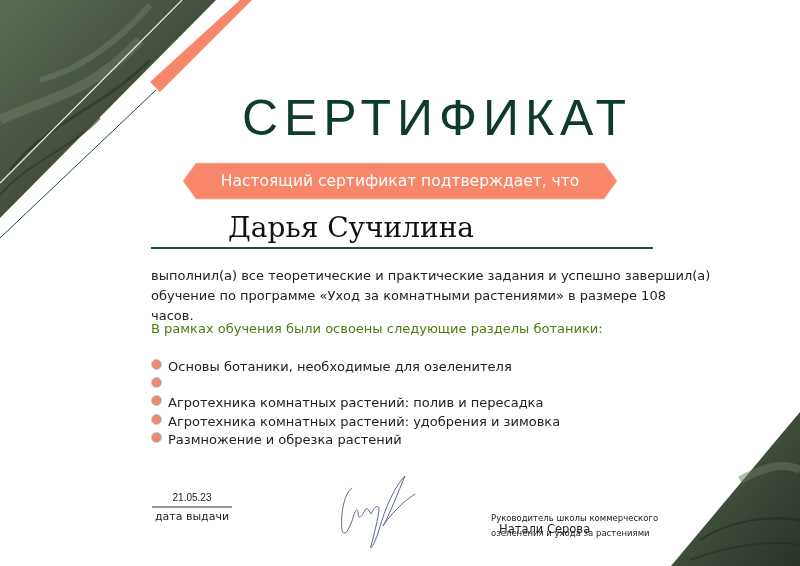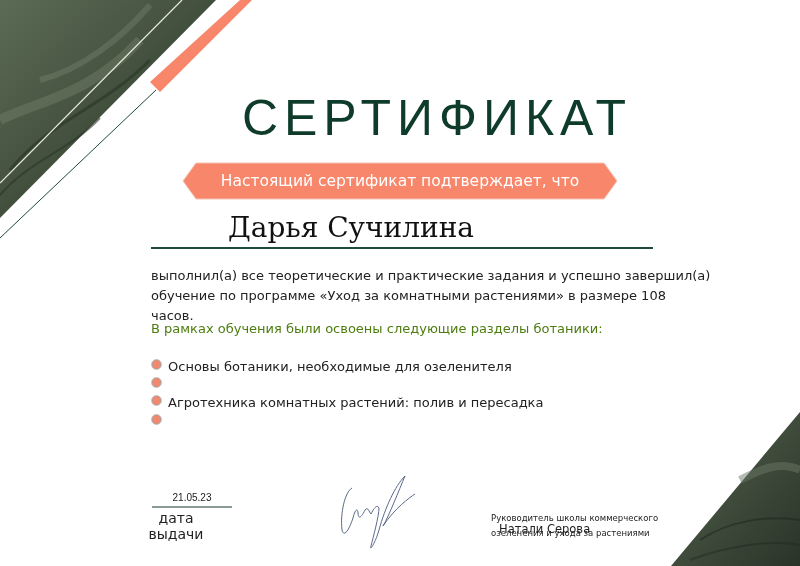--- a/index.html
+++ b/index.html
@@ -11,21 +11,21 @@
   .ribbon-text { position:absolute; left:0; top:0; width:436px; height:38px; line-height:38px; text-align:center; color:#ffffff; font-family:"DejaVu Sans", sans-serif; font-size:15.5px; }
   .name { position:absolute; left:228px; top:208px; font-family:"DejaVu Serif", serif; font-size:28px; color:#111; line-height:40px; }
   .name-line { position:absolute; left:151px; top:247px; width:502px; height:2px; background:#1d4a3a; }
   .para { position:absolute; left:151px; top:266px; width:560px; font-size:13px; line-height:20px; color:#222; }
   .intro { position:absolute; left:151px; top:319px; font-size:13px; line-height:20px; color:#4d7c0f; }
   .list { position:absolute; left:151px; top:359px; margin:0; padding:0; list-style:none; }
   .list li { display:flex; height:18.2px; font-size:13px; color:#222; }
   .bullet { width:9px; height:9px; border-radius:50%; background:#f08a6e; border:1.5px solid #c9c9c9; box-shadow:0 0 0 0.5px #999 inset; margin-right:6px; flex:0 0 auto; }
   .date { position:absolute; left:152px; top:492px; width:80px; text-align:center; font-family:"Liberation Sans", sans-serif; font-size:10px; color:#222; }
   .date-line { position:absolute; left:152px; top:506px; width:80px; height:1.5px; background:#8a9a95; }
-  .date-label { position:absolute; left:136px; top:510px; width:80px; text-align:center; font-size:14px; color:#222; }
+  .date-label { position:absolute; left:152px; top:510px; width:80px; text-align:center; font-size:11px; color:#222; }
   .sig { position:absolute; left:325px; top:468px; }
   .signer { position:absolute; left:491px; top:522px; font-size:11.5px; color:#222;margin-left:8px; }
   .signer-role { position:absolute; left:491px; top:511px; font-size:8.5px; line-height:15px; color:#222; width:200px; }
 </style>
 </head>
 <body>
 
 <svg class="deco" viewBox="0 0 800 566" xmlns="http://www.w3.org/2000/svg">
   <defs>
     <linearGradient id="leafA" x1="0" y1="0" x2="1" y2="1">
@@ -83,20 +83,25 @@
     </li>
   <li>
       <span class="bullet"></span>
     </li>
   <li>
       <span class="bullet"></span>
       <span>Агротехника комнатных растений: полив и пересадка</span>
     </li>
   <li>
       <span class="bullet"></span>
+      <span>Агротехника комнатных растений: удобрения и зимовка</span>
+    </li>
+  <li>
+      <span class="bullet"></span>
+      <span>Размножение и обрезка растений</span>
     </li>
 </ul>
 
 <div class="date">21.05.23</div>
 <div class="date-line"></div>
 <div class="date-label">дата выдачи</div>
 
 <svg class="sig" width="100" height="90" viewBox="0 0 100 90">
   <path d="M27,20 C20,24 15,45 17,62 C19,70 24,62 28,50 C30,42 32,40 33,44 C33,52 36,50 40,42 C43,38 44,44 46,46 C49,40 52,36 54,40 C54,48 48,70 46,78 C44,84 50,76 54,62 C60,40 70,18 80,8 C74,22 64,48 58,58 C70,40 84,30 90,26" stroke="#5b6a8a" stroke-width="1" fill="none"></path>
 </svg>

